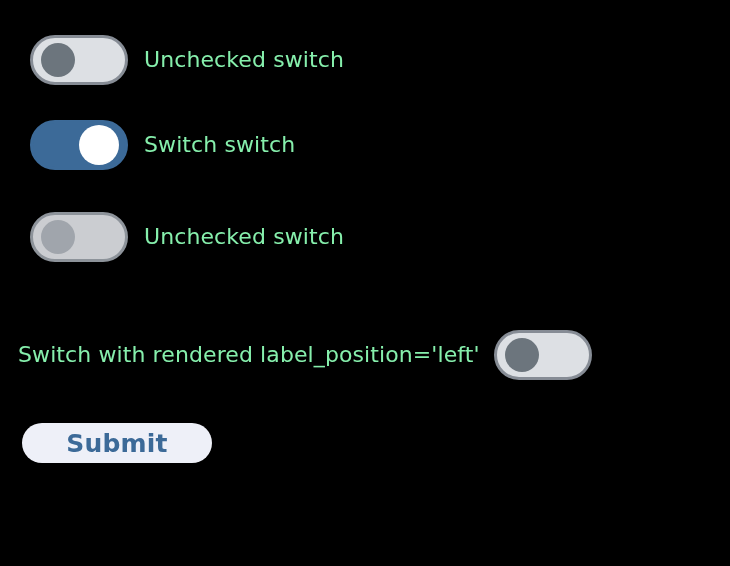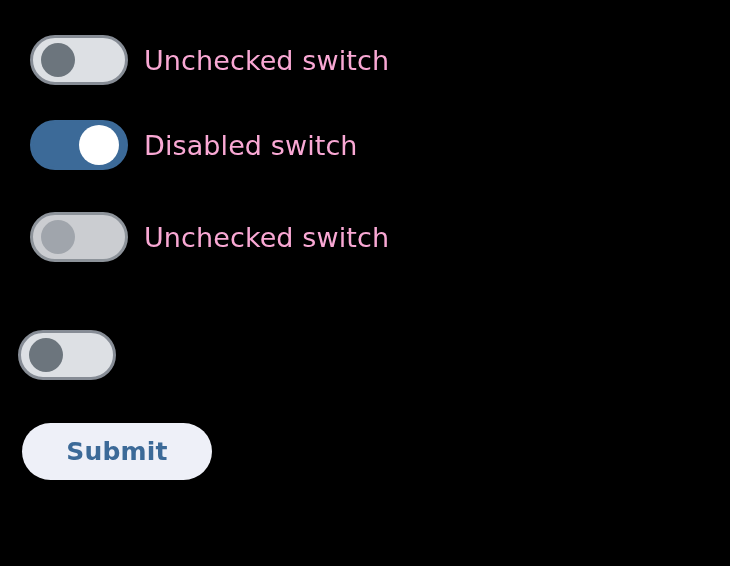--- a/index.html
+++ b/index.html
@@ -78,42 +78,42 @@
   }
   .switch.on .thumb {
     right: 6px;
     width: 40px;
     height: 40px;
     background: #ffffff;
   }
 
   
   .switch-label {
-    font-size: 27px;
+    font-size: 22px;
     line-height: 1;
-    color: #f9a8d4;
+    color: #86efac;
     white-space: nowrap;
     letter-spacing: 0.1px;
   }
   .label-right { margin-left: 16px; }
   .label-left  { margin-right: 14px; }
 
   
   #row-unchecked { left: 30px; top: 35px; }
   #row-checked   { left: 30px; top: 120px; }
   #row-disabled  { left: 30px; top: 212px; }
   #row-leftlabel { left: 18px; top: 330px; }
 
   
   #submit-button {
     position: absolute;
     left: 22px;
     top: 423px;
     width: 190px;
-    height: 57px;
+    height: 40px;
     border: none;
     border-radius: 30px;
     background: #eef0f8;
     color: #3c6a98;
     font-family: "DejaVu Sans", sans-serif;
     font-size: 25px;
     font-weight: bold;
     letter-spacing: 0.2px;
     cursor: pointer;
     padding: 0;
@@ -128,31 +128,32 @@
     <div class="switch off" role="switch">
       <span class="thumb"></span>
     </div>
     <span class="switch-label label-right">Unchecked switch</span>
   </div>
 
   <div class="switch-row" id="row-checked">
     <div class="switch on" role="switch">
       <span class="thumb"></span>
     </div>
-    <span class="switch-label label-right">Disabled switch</span>
+    <span class="switch-label label-right">Switch switch</span>
   </div>
 
   <div class="switch-row" id="row-disabled">
     <div class="switch disabled" role="switch">
       <span class="thumb"></span>
     </div>
     <span class="switch-label label-right">Unchecked switch</span>
   </div>
 
   <div class="switch-row" id="row-leftlabel">
+    <span class="switch-label label-left">Switch with rendered label_position='left'</span>
     <div class="switch off" role="switch">
       <span class="thumb"></span>
     </div>
   </div>
 
   <button id="submit-button">Submit</button>
 
 </div>
 
 </body></html>

